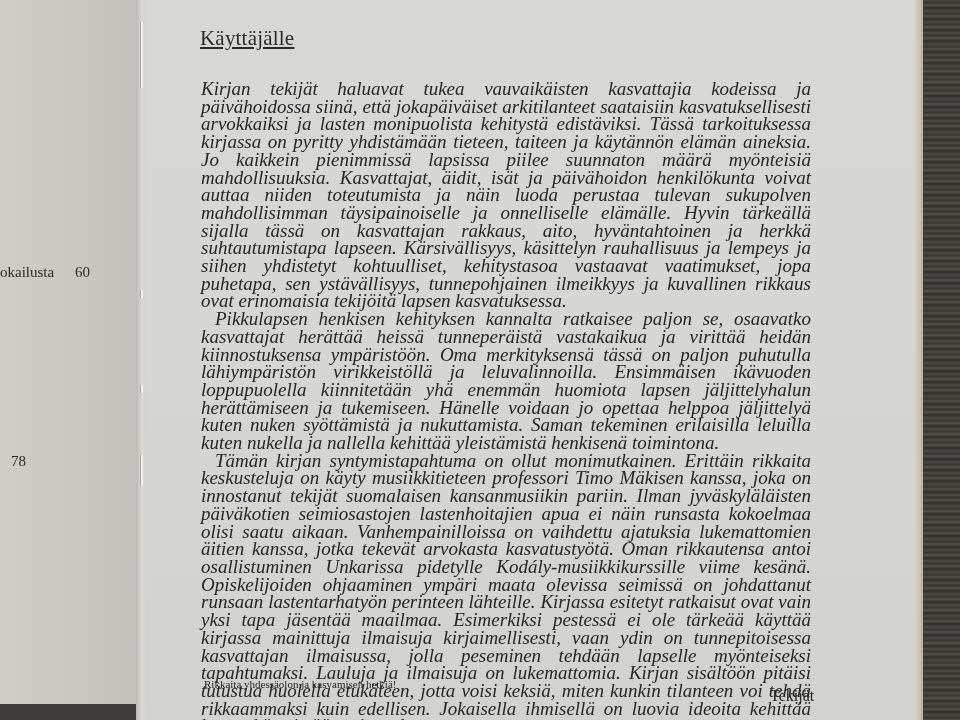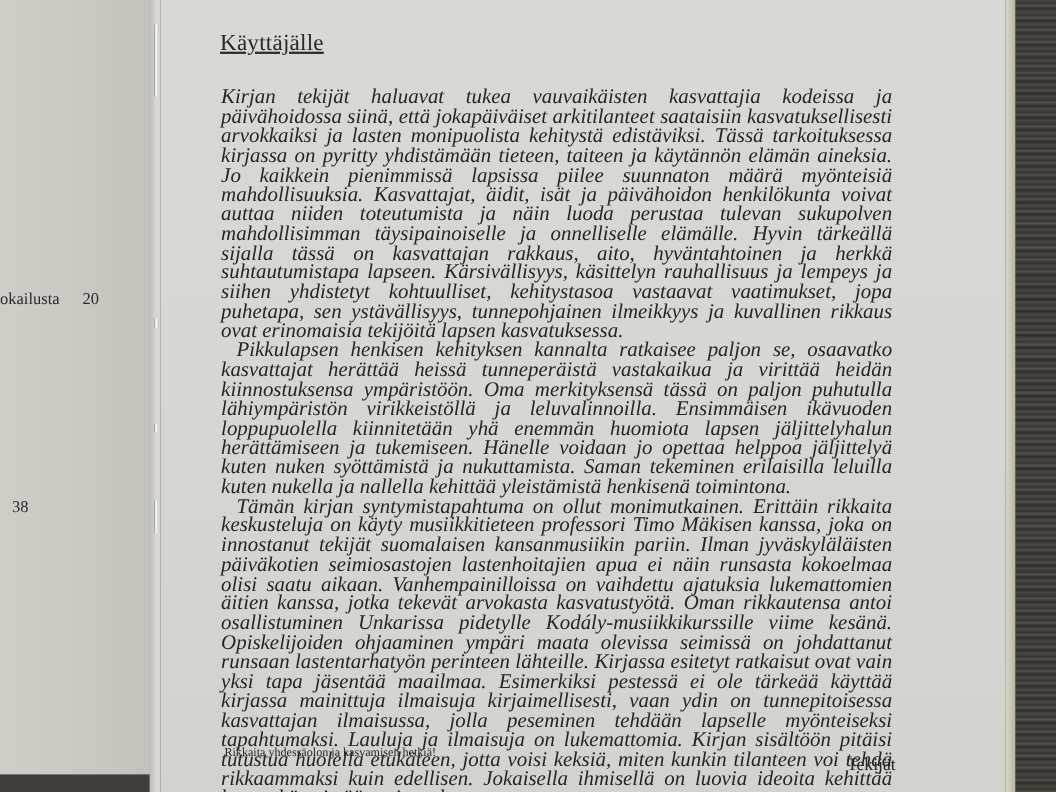--- a/index.html
+++ b/index.html
@@ -62,22 +62,22 @@
     }
   </style>
 </head>
 <body>
 
 <div class="table-surface"></div>
 <div class="page-edge"></div>
 
 <div class="left-page">
   <span class="toc-line toc-text">okailusta</span>
-  <span class="toc-line toc-num-40">20</span>
-  <span class="toc-line toc-num-54">38</span>
+  <span class="toc-line toc-num-40">60</span>
+  <span class="toc-line toc-num-54">78</span>
 </div>
 
 <div class="gutter"></div>
 <div class="stitch" style="top:22px;height:66px;"></div>
 <div class="stitch" style="top:290px;height:8px;"></div>
 <div class="stitch" style="top:385px;height:8px;"></div>
 <div class="stitch" style="top:455px;height:30px;"></div>
 
 <div class="right-page"></div>
 <div class="ghost" style="left:810px;top:0px;">​</div>

